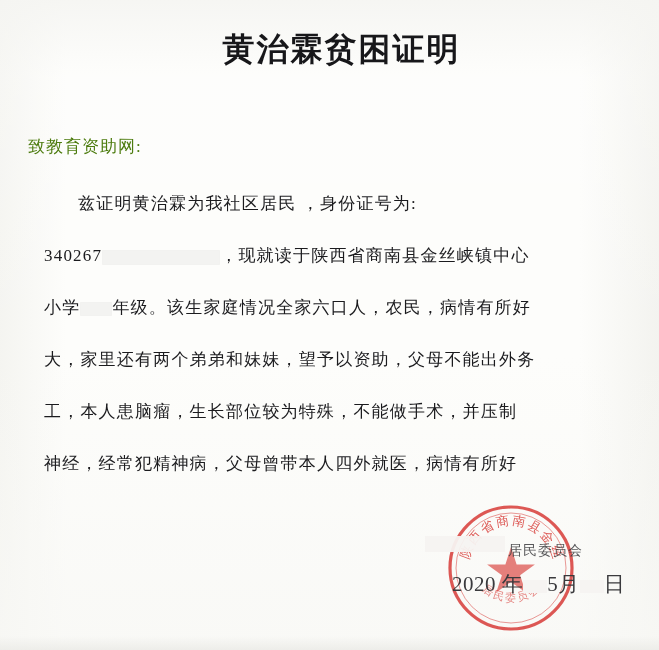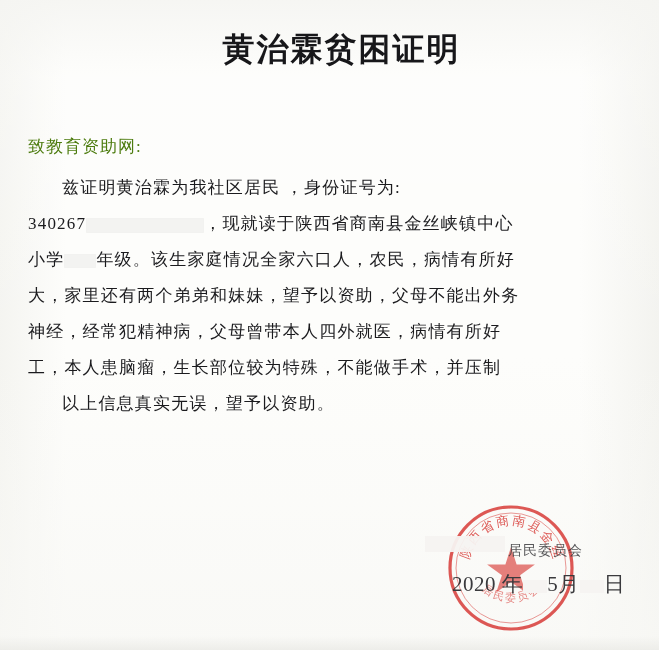--- a/index.html
+++ b/index.html
@@ -53,21 +53,21 @@
     top: 170px;
     left: 28px;
     width: 600px;
     font-size: 17px;
     line-height: 36px;
     color: #1b1b1e;
     letter-spacing: 1.2px;
     text-align: justify;
   }
   .body-text p {
-    margin: 0;
+    margin: 16px;
   }
   .indent {
     text-indent: 34px;
   }
   .closing {
     margin-top: 18px;
     text-indent: 34px;
   }
   
   .redact {
@@ -139,23 +139,22 @@
 
   <div class="doc-title">黄治霖贫困证明</div>
 
   <div class="salutation">致教育资助网:</div>
 
   <div class="body-text">
     <p class="indent"><span>兹证明黄治霖为我社区居民 ，身份证号为:</span></p>
     <p><span>340267</span><span class="redact id"></span><span>，现就读于陕西省商南县金丝峡镇中心</span></p>
     <p><span>小学</span><span class="redact grade"></span><span>年级。该生家庭情况全家六口人，农民，病情有所好</span></p>
     <p>大，家里还有两个弟弟和妹妹，望予以资助，父母不能出外务</p>
+    <p>工，本人患脑瘤，生长部位较为特殊，不能做手术，并压制</p>
     <p>神经，经常犯精神病，父母曾带本人四外就医，病情有所好</p>
-    <p>工，本人患脑瘤，生长部位较为特殊，不能做手术，并压制</p>
-    <p class="closing">以上信息真实无误，望予以资助。</p>
   </div>
 
   <div class="seal">
     <svg width="130" height="130" viewBox="0 0 130 130">
       <circle cx="65" cy="65" r="61" fill="none" stroke="#d6332f" stroke-width="3.2" opacity="0.82"></circle>
       <circle cx="65" cy="65" r="55" fill="none" stroke="#d6332f" stroke-width="1" opacity="0.5"></circle>
       <path d="M65 44 l5.6 17.4 18.3 0 -14.8 10.8 5.7 17.4 -14.8-10.7 -14.8 10.7 5.7-17.4 -14.8-10.8 18.3 0 z" fill="#d6332f" opacity="0.62"></path>
       <path id="sealArc" d="M 22 65 A 43 43 0 0 1 108 65" fill="none"></path>
       <text font-family="'Liberation Serif', serif" font-size="13" fill="#d6332f" opacity="0.8" letter-spacing="2">
         <textPath href="#sealArc" startOffset="6%">陕西省商南县金丝峡镇</textPath>

